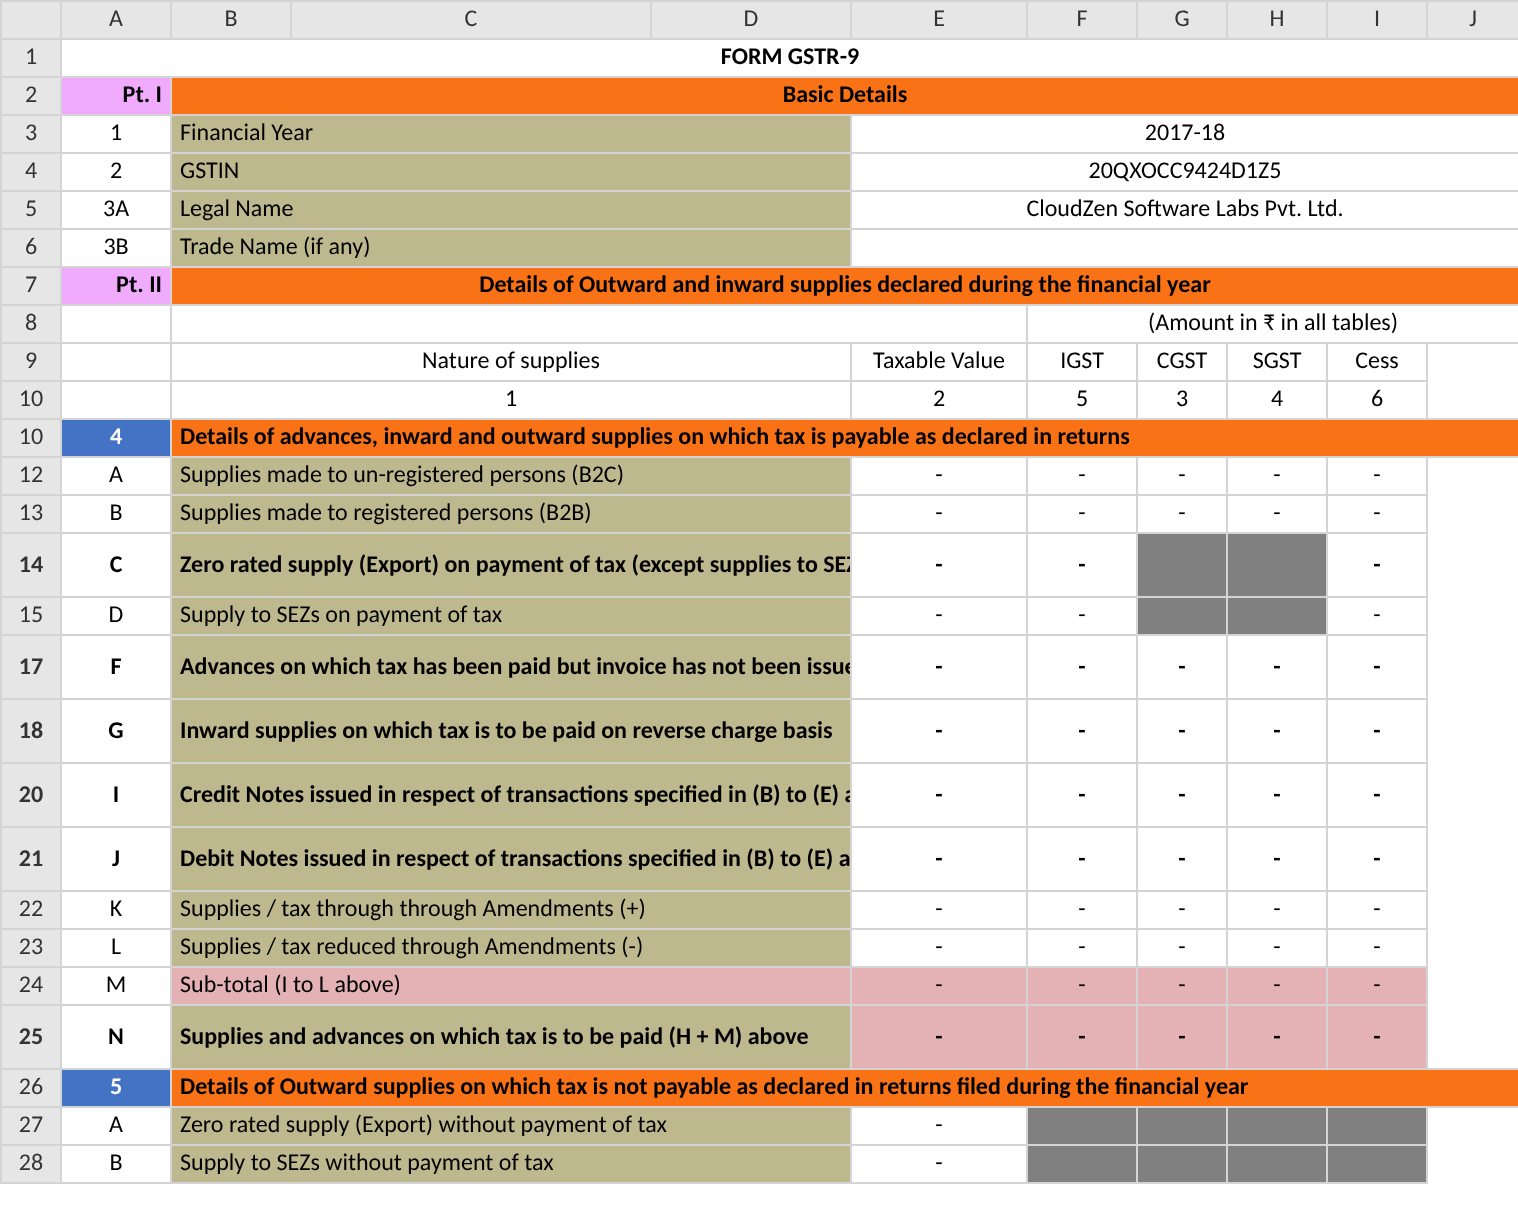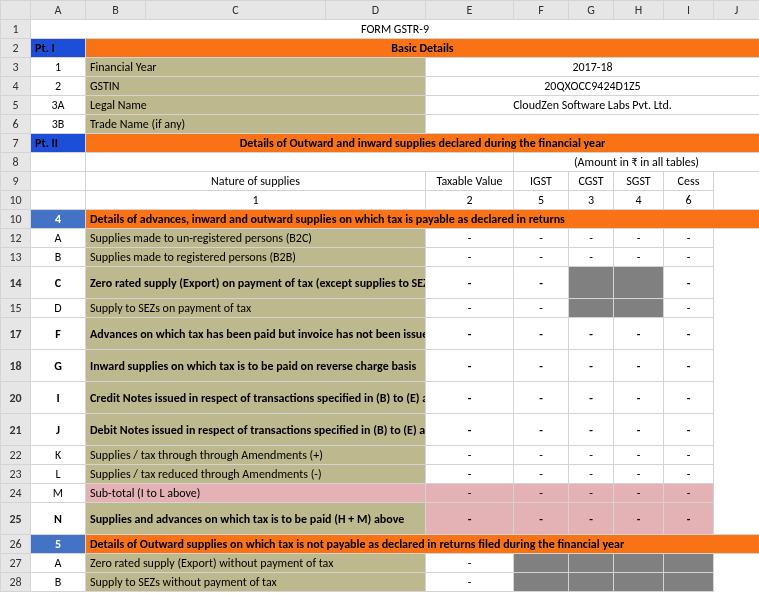--- a/index.html
+++ b/index.html
@@ -44,23 +44,23 @@
   .colC { width: 180px; }
   .colD { width: 100px; }
   .colE { width: 88px; }
   .colF { width: 55px; }
   .colG { width: 45px; }
   .colH { width: 50px; }
   .colI { width: 50px; }
   .colJ { width: 46px; }
 
   .center { text-align: center; }
-  .bold { font-weight: normal; }
-
-  .partHdr { background: #1d4ed8; font-weight: bold; text-align: left; }
+  .bold { font-weight: bold; }
+
+  .partHdr { background: #f0abfc; font-weight: bold; text-align: right; }
   .cyan { background: #f97316; font-weight: bold; }
   .tan { background: #bdb88d; }
   .tanWrap { background: #bdb88d; white-space: normal; vertical-align: middle; }
   .pink { background: #e4b1b4; }
   .gray { background: #808080; }
   .blueDark { background: #4472c4; color: #fff; font-weight: bold; text-align: center; }
 
   .tallRow td { height: 32px; font-weight: bold; }
 </style>
 </head>

